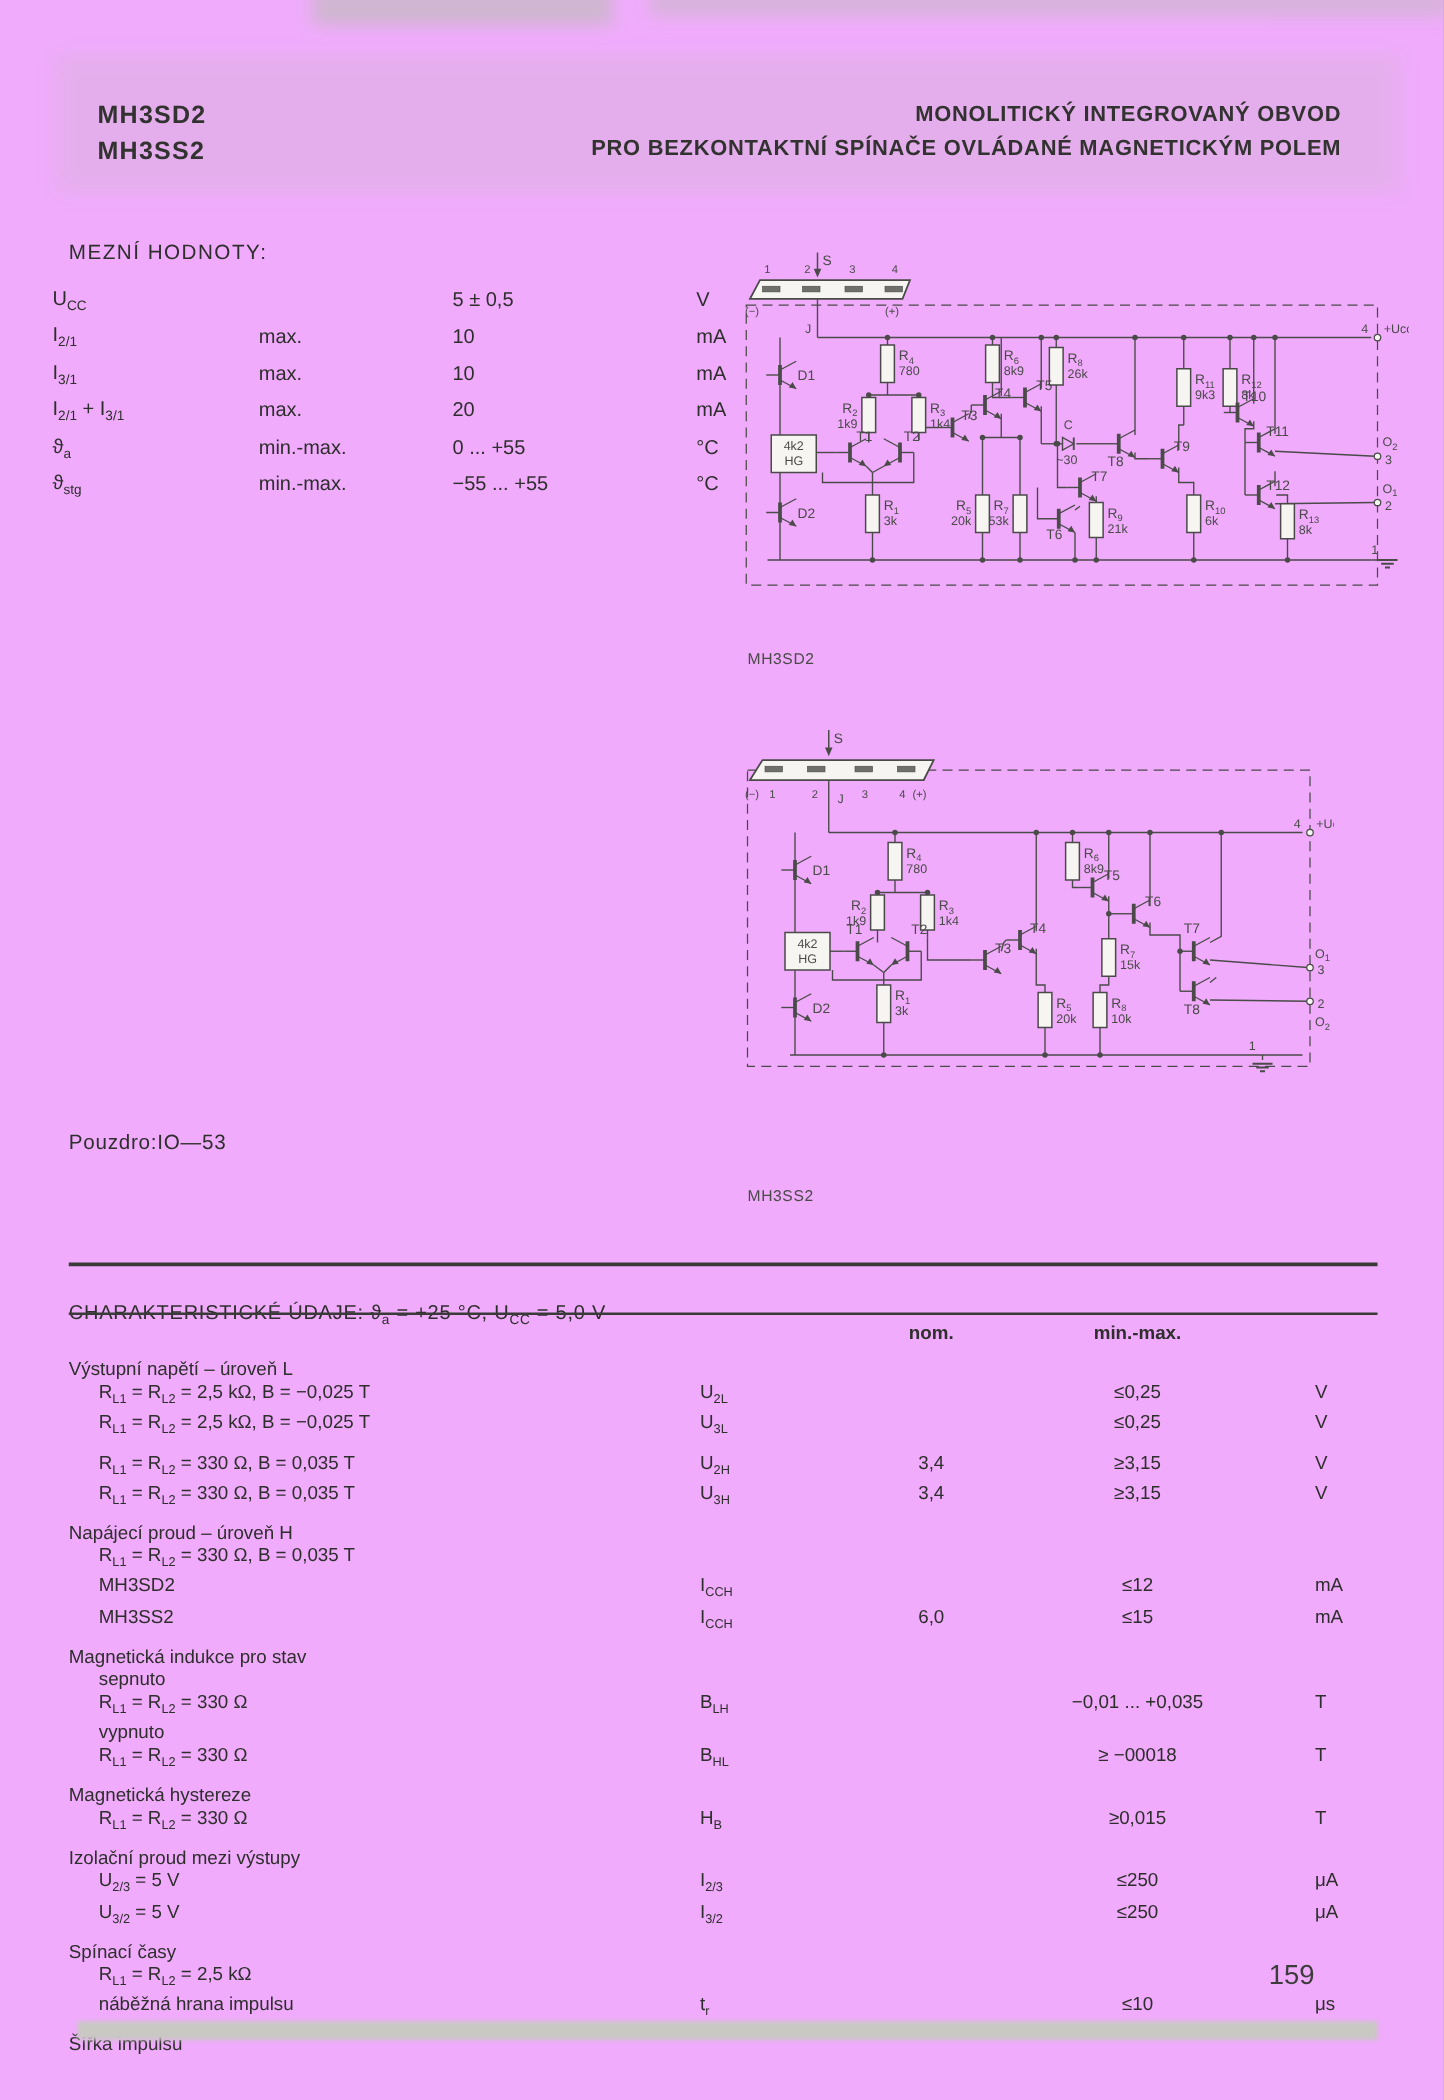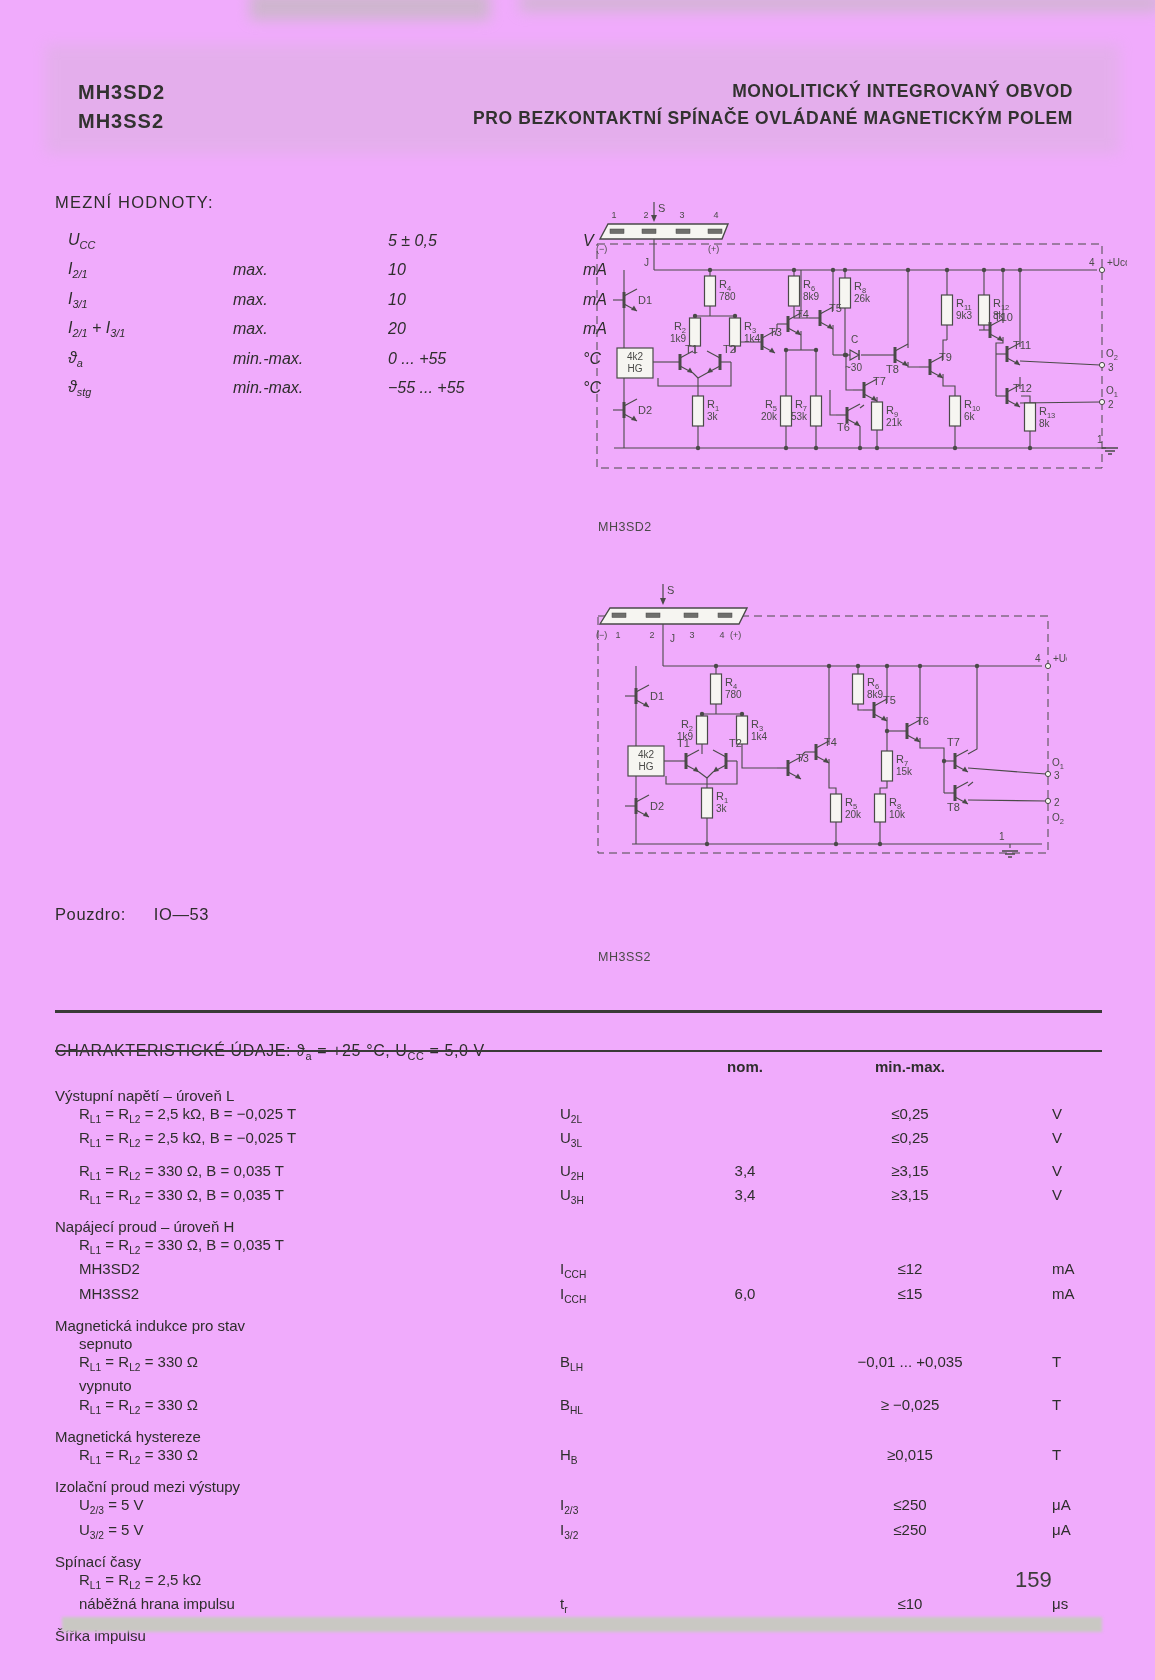--- a/index.html
+++ b/index.html
@@ -5,29 +5,29 @@
   html,body{margin:0;padding:0;background:#9a9a96;}
   .page{position:relative;width:1155px;height:1680px;margin:0 auto;background:#f0abfc;
         font-family:"Liberation Sans",sans-serif;color:#2e2e2c;overflow:hidden;padding-left:40px;}
   .abs{position:absolute;}
   .smudge{position:absolute;background:#bdbcb7;filter:blur(7px);}
   .hdr-parts{position:absolute;left:78px;top:78px;font-size:20px;font-weight:bold;
              letter-spacing:1px;line-height:29px;color:#323230;}
   .hdr-title{position:absolute;right:122px;top:78px;text-align:right;font-size:17.5px;
              font-weight:bold;letter-spacing:.6px;line-height:27px;color:#323230;}
   .limits-title{position:absolute;left:55px;top:193px;font-size:16.5px;letter-spacing:1.2px;}
-  .limits{position:absolute;left:68px;top:226px;width:560px;font-style:italic;}
+  .limits{position:absolute;left:42px;top:226px;width:560px;}
   .lrow{display:grid;grid-template-columns:165px 155px 150px 90px;height:29.5px;
         align-items:center;font-size:16px;}
   .lrow .lc{text-align:left;}
   .lrow .lu{padding-left:45px;}
   sub{font-size:68%;}
   .sch-caption{position:absolute;font-size:12.5px;letter-spacing:.5px;color:#4a4a48;}
   .pouzdro{position:absolute;left:55px;top:905px;font-size:16.5px;letter-spacing:.6px;}
-  .pouzdro .pv{margin-left:28px;}
+  .pouzdro .pv{}
   .rule{position:absolute;left:55px;width:1047px;background:#3a3a38;}
   .char-title{position:absolute;left:55px;top:1022px;font-size:16px;letter-spacing:.6px;margin-top:20px;}
   .char{position:absolute;left:55px;top:1058px;width:1060px;}
   .chead{display:grid;grid-template-columns:505px 120px 130px 200px 70px;font-weight:bold;
          font-size:15px;margin-bottom:12px;}
   .chead .hn,.chead .hm{text-align:center;}
   .cgroup{margin-bottom:8px;}
   .crow{display:grid;grid-template-columns:505px 120px 130px 200px 70px;line-height:18.2px;
         font-size:15px;}
   .crow .cc{padding-left:24px;}
@@ -612,21 +612,21 @@
             <div class="cc">vypnuto</div>
             <div class="cs"></div>
             <div class="cn"></div>
             <div class="cm"></div>
             <div class="cu"></div>
           </div>
           <div class="crow">
             <div class="cc">R<sub>L1</sub> = R<sub>L2</sub> = 330 Ω</div>
             <div class="cs">B<sub>HL</sub></div>
             <div class="cn"></div>
-            <div class="cm">≥ −0,025</div>
+            <div class="cm">≥ −00018</div>
             <div class="cu">T</div>
           </div>
         </div>
         <div class="cgroup">
           <div class="crow">
             <div class="cc ch0">Magnetická hystereze</div>
           </div>
           <div class="crow">
             <div class="cc">R<sub>L1</sub> = R<sub>L2</sub> = 330 Ω</div>
             <div class="cs">H<sub>B</sub></div>

